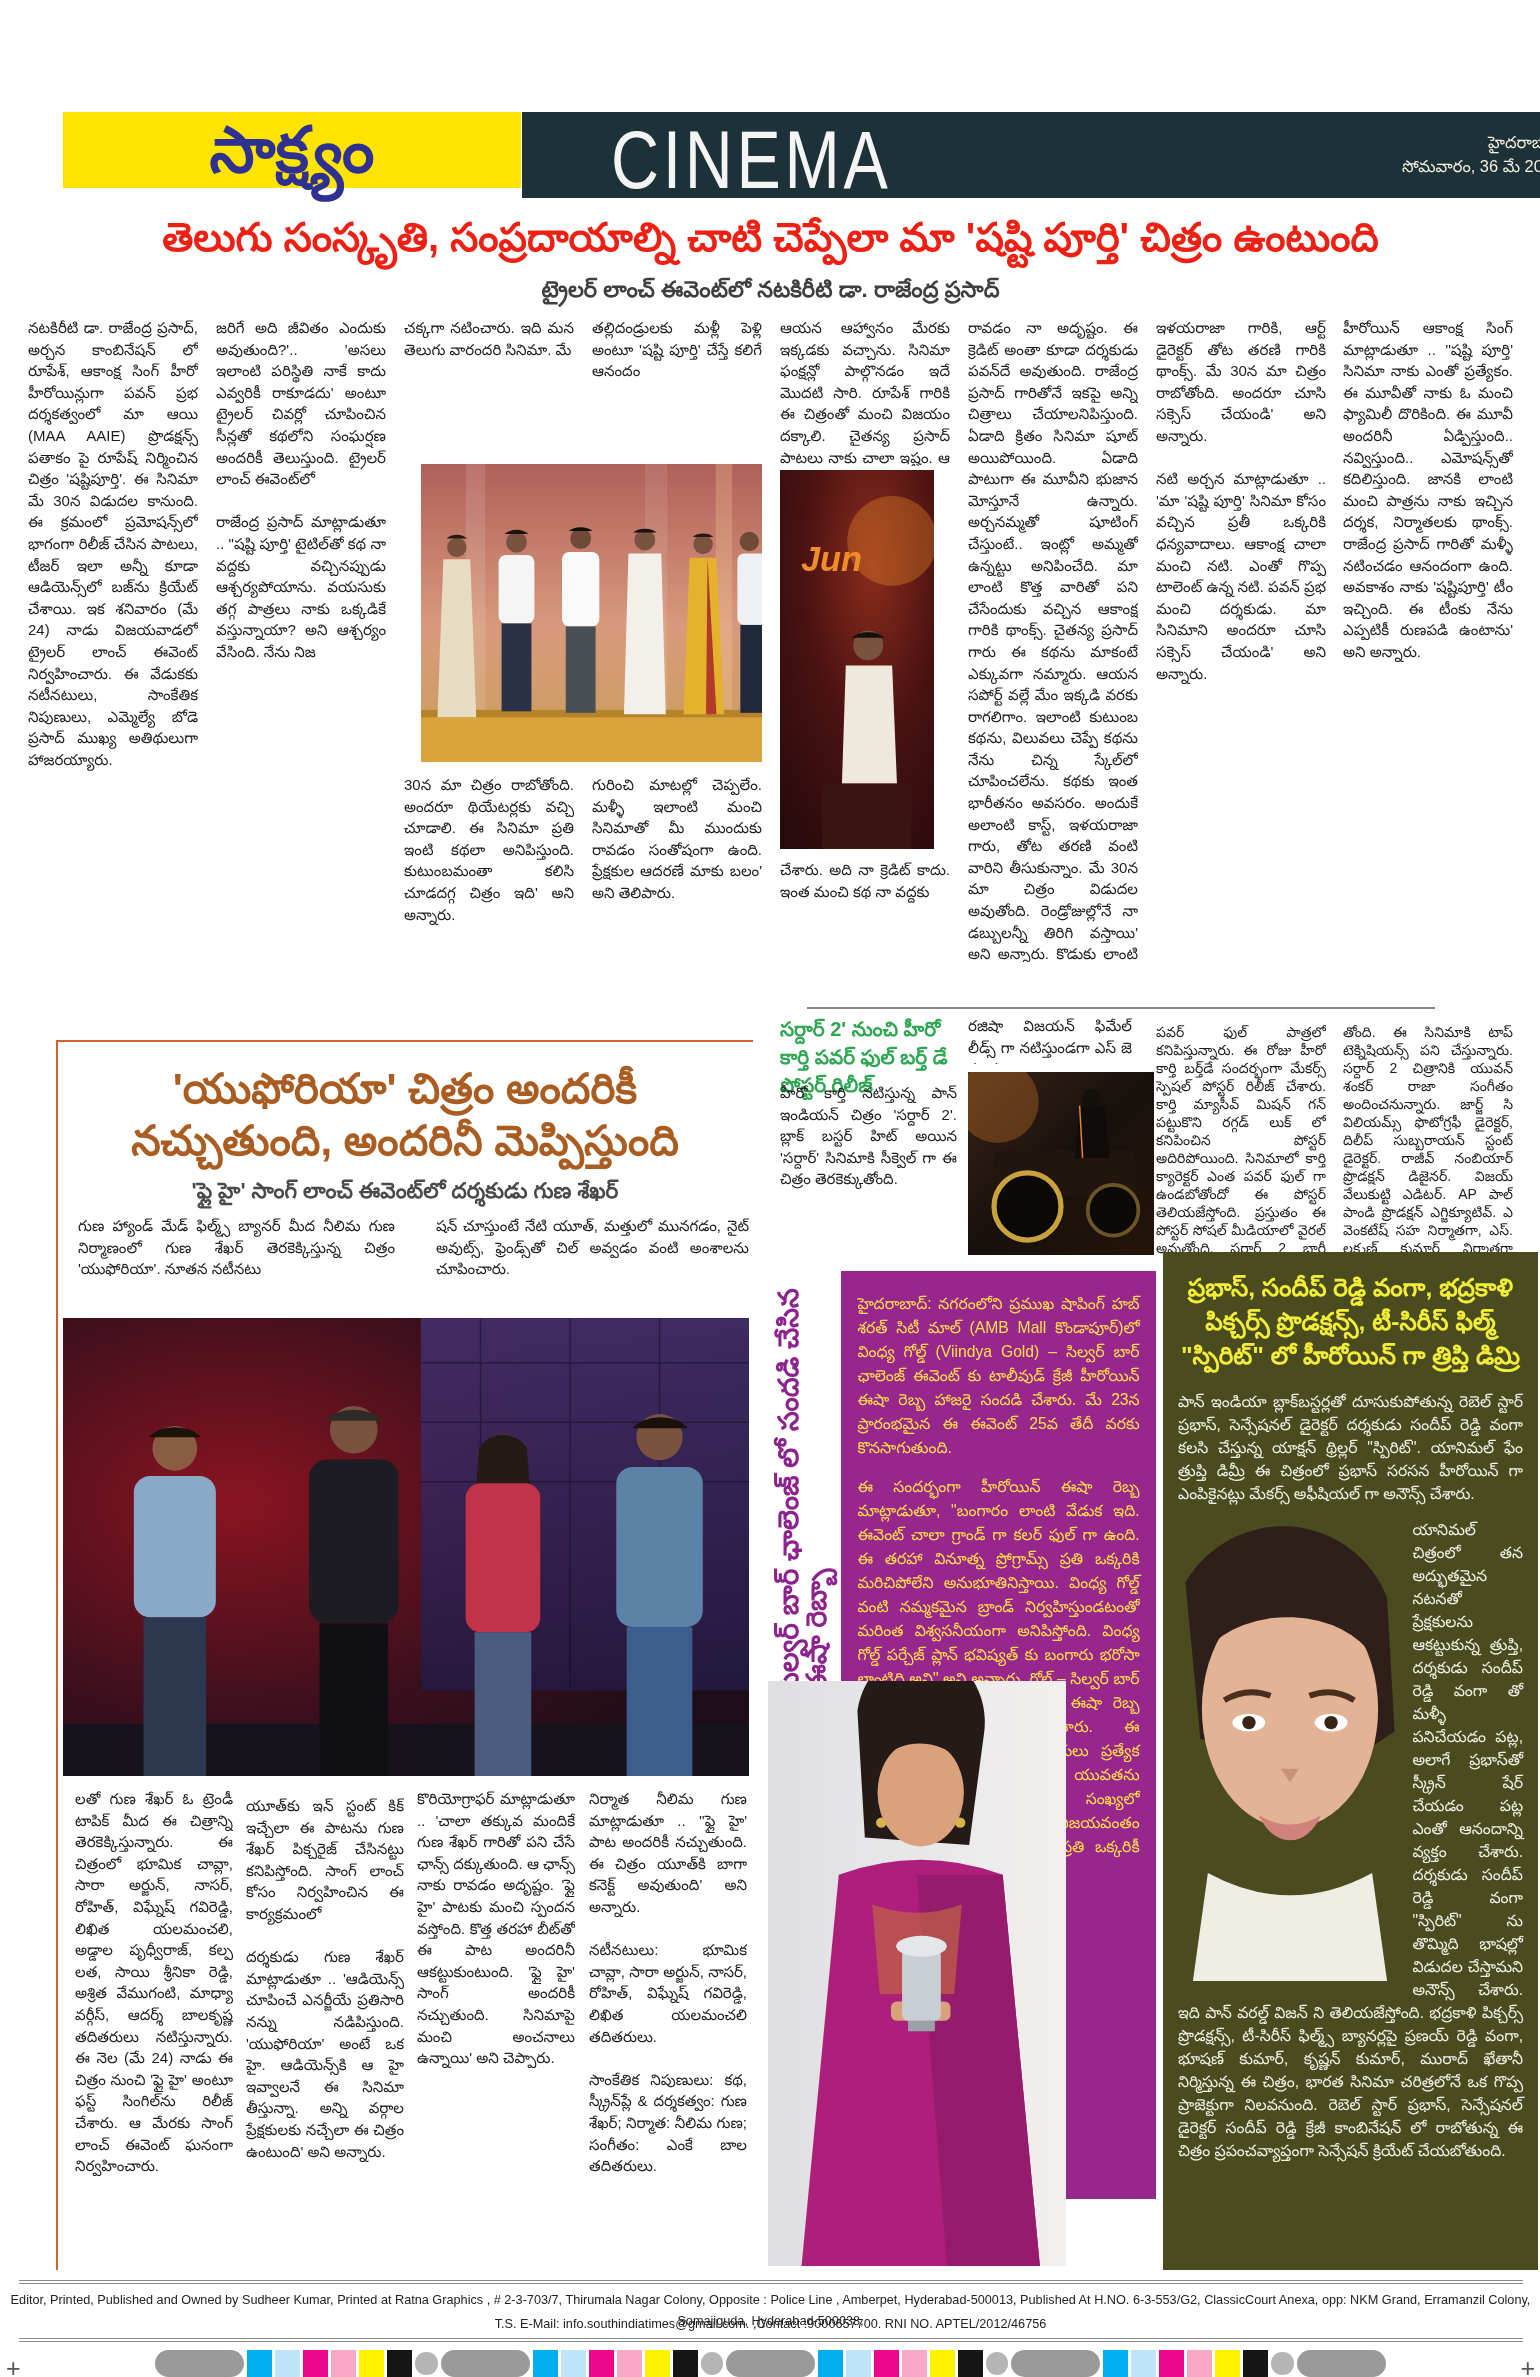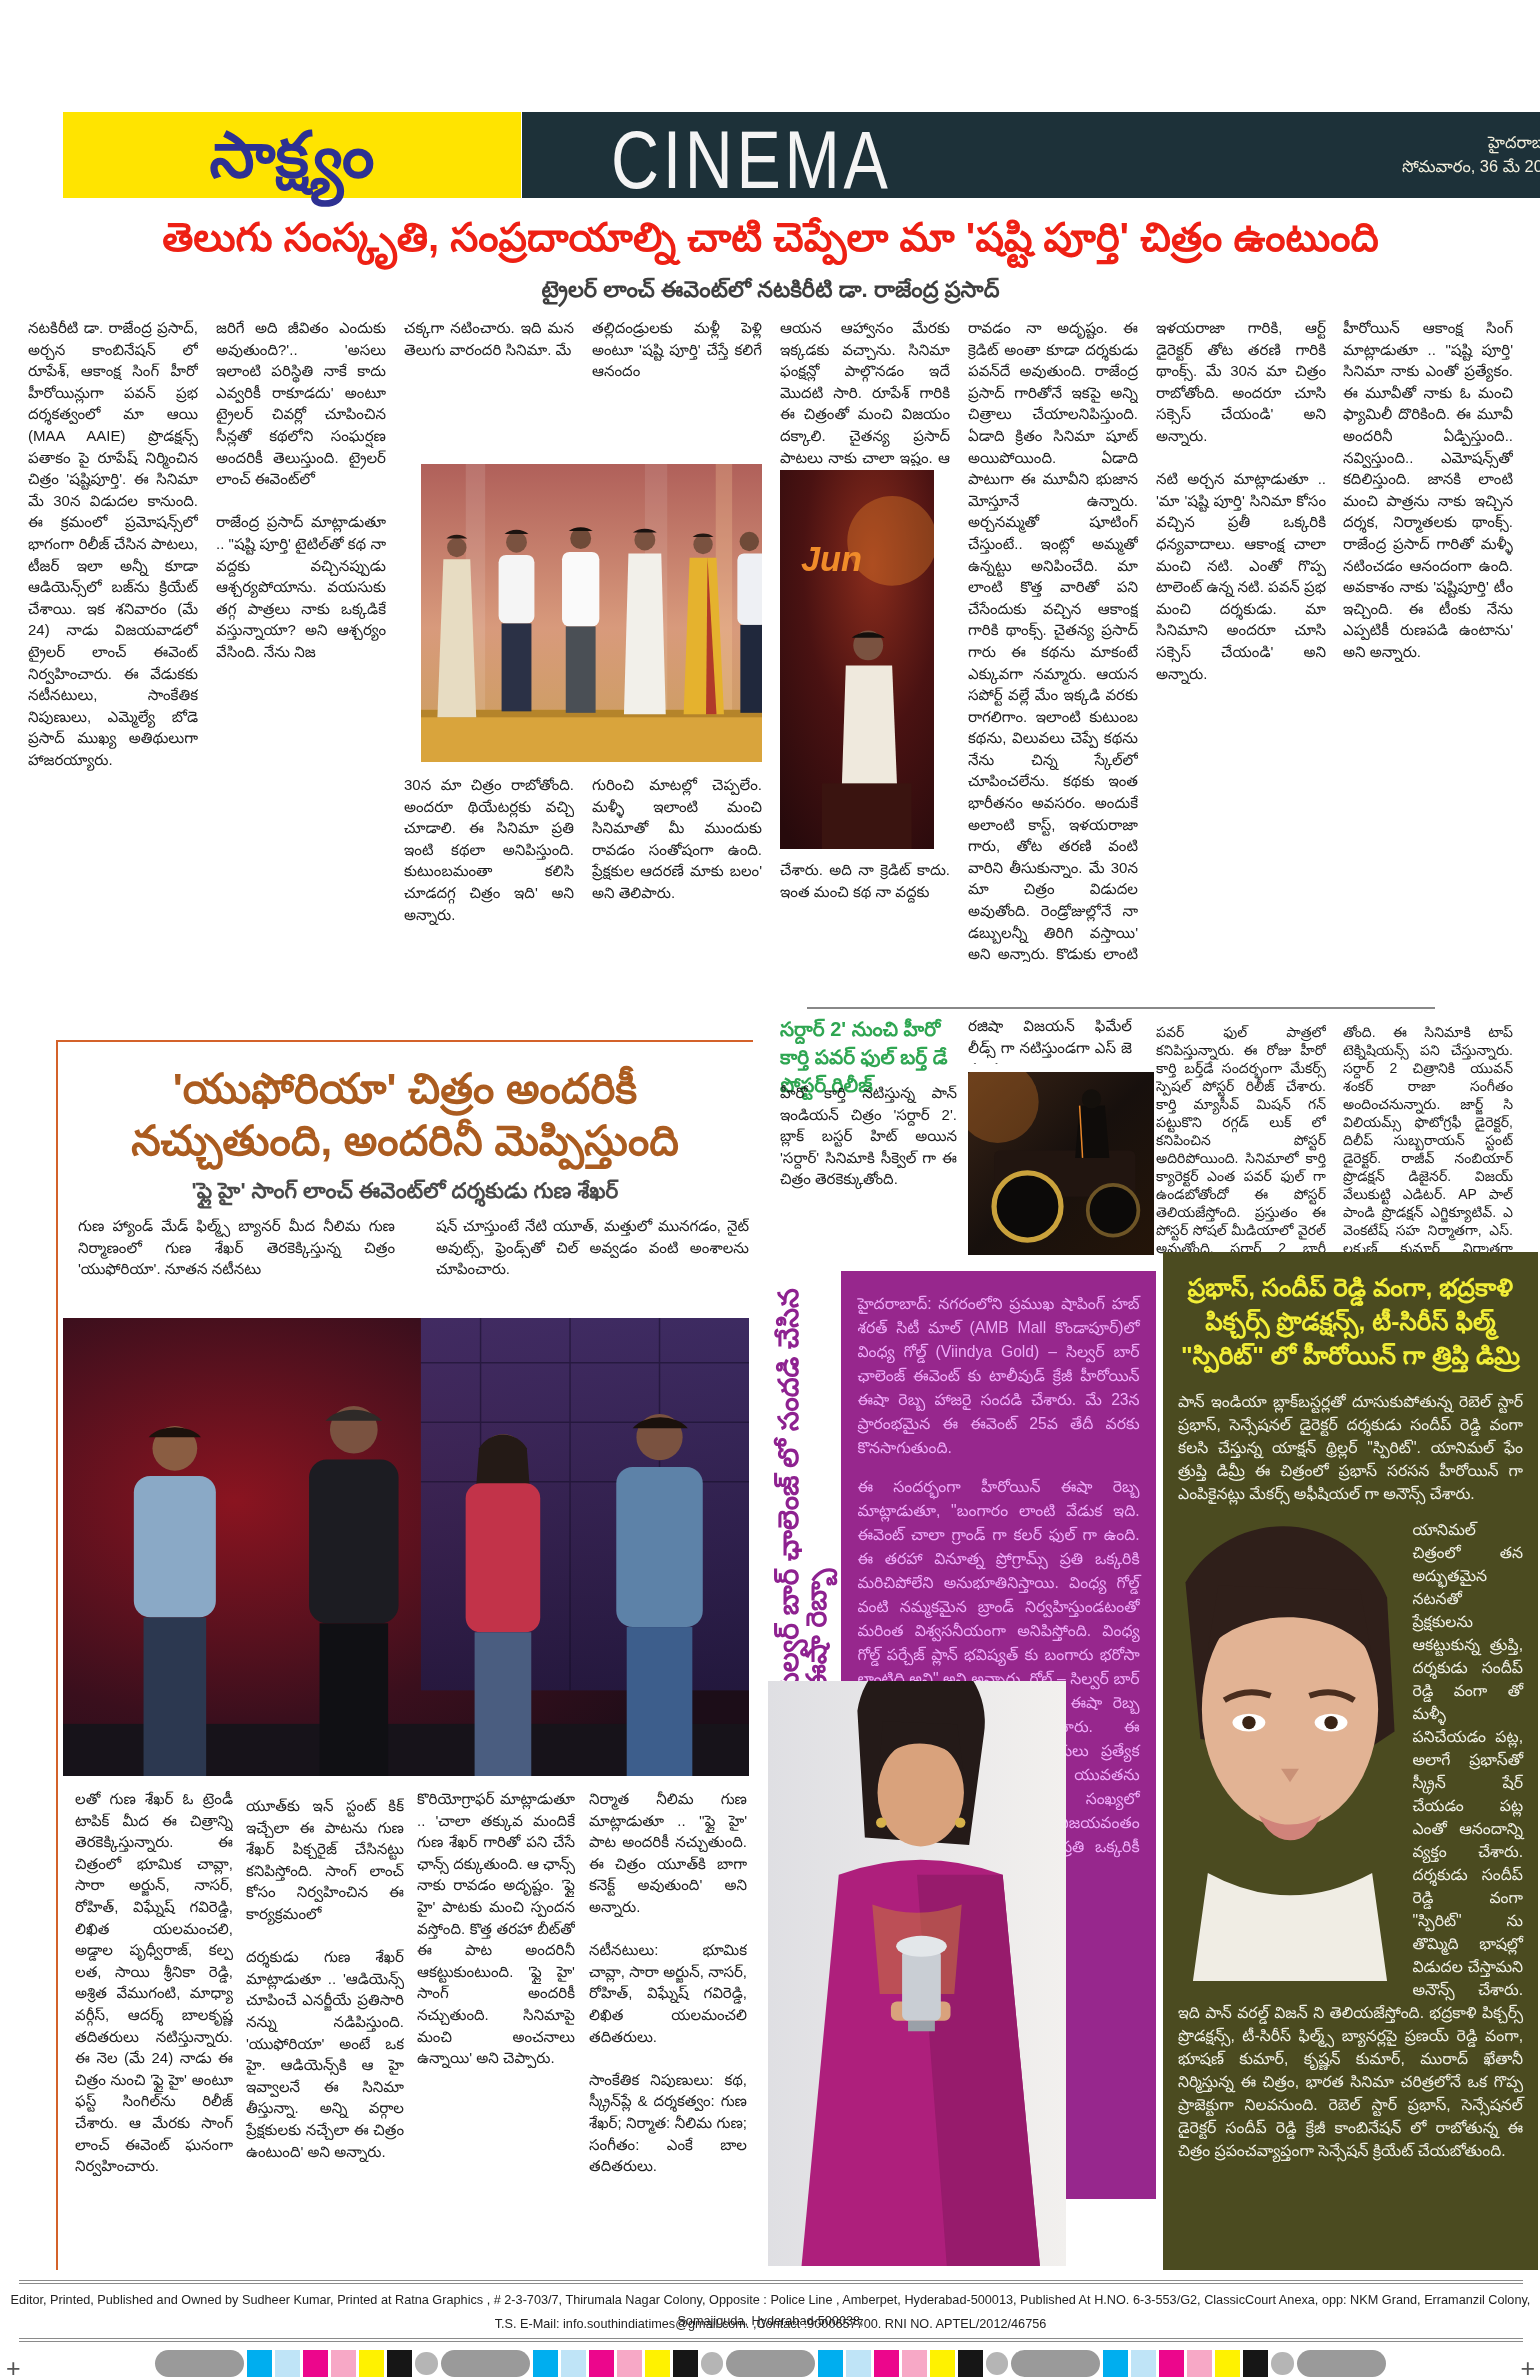--- a/index.html
+++ b/index.html
@@ -6,21 +6,21 @@
   * { box-sizing:border-box; }
   #page {
     position:relative; width:1541px; height:2377px; margin:0 auto;
     background:#ffffff; overflow:hidden;
     font-family:"Liberation Sans", sans-serif; color:#1c1c1c;
   }
   .abs { position:absolute; }
   .preline { white-space:pre-line; }
 
   
-  .logo-box { left:63px; top:112px; width:458px; height:86px; background:#ffe400;
+  .logo-box { left:63px; top:112px; width:458px; height:76px; background:#ffe400;
     display:flex; align-items:center; justify-content:center; }
   .logo-text { font-size:64px; font-weight:bold; color:#2e3192; line-height:1; }
   .banner { left:522px; top:112px; width:1128px; height:86px; background:#1d3139; }
   .cinema { position:absolute; left:89px; top:1.5px; font-size:81px; font-weight:400;
     color:#f4f4f4; letter-spacing:4.5px; transform:scale(0.82,1.0); transform-origin:left top; }
   .dateblock { position:absolute; right:89px; top:18px; text-align:right; color:#f3efdc;
     font-size:16.4px; line-height:24px; }
   .yellow-divider { position:absolute; right:72px; top:10.4px; width:5.2px; height:66px; background:#f5d84a; }
   .pagenum { position:absolute; right:10.4px; top:3px; font-size:72px; font-weight:bold; color:#fbfbfb; }
 
@@ -47,21 +47,21 @@
   .euphoria-headline { position:absolute; left:15px; top:21px; width:664px; text-align:center;
     font-size:42px; line-height:52px; font-weight:bold; color:#ab5c20; }
   .euphoria-subhead { position:absolute; left:15px; top:136px; width:664px; text-align:center;
     font-size:21.6px; font-weight:bold; color:#4a4a4a; }
 
   
   .vertical-headline { position:absolute; left:775px; top:1260px; width:55px; height:432px;
     writing-mode:vertical-rl; transform:rotate(180deg); text-orientation:mixed;
     font-size:28px; font-weight:bold; color:#8e2190; line-height:1.0; }
   .purple-box { left:841px; top:1271px; width:315px; height:928px; background:#97278d;
-    padding:21px 16.4px; color:#f0abfc; font-size:15.7px; line-height:24px; text-align:justify; }
+    padding:21px 16.4px; color:#fde047; font-size:15.7px; line-height:24px; text-align:justify; }
 
   
   .spirit-box { left:1163px; top:1252px; width:375px; height:1018px; background:#4b4b20;
     padding:19.4px 15px; color:#f2f2e8; font-size:15.7px; line-height:23px; }
   .spirit-headline { text-align:center; font-size:24.6px; line-height:34px; font-weight:bold;
     color:#f2ee38; margin-bottom:16.4px; }
   .spirit-box p { margin:0 0 13.4px 0; text-align:justify; }
   .tripti-photo { float:left; width:224px; height:458px; margin:4.5px 10.4px 0 0; overflow:hidden; }
 
   

